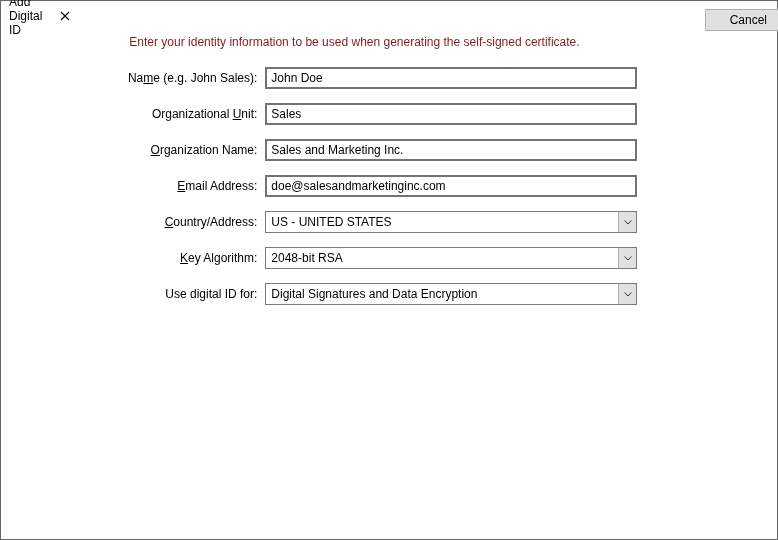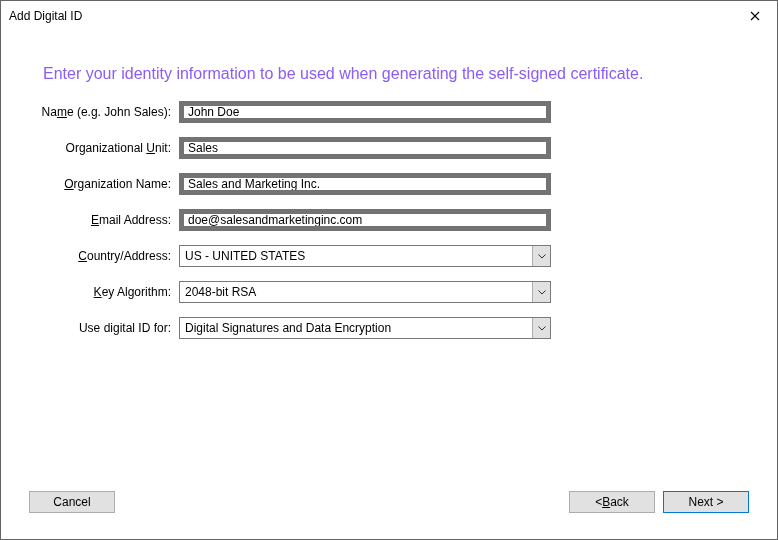--- a/index.html
+++ b/index.html
@@ -9,21 +9,21 @@
     font-size: 12px;
     background: #fff;
     color: #000;
   }
   .window {
     width: 778px;
     height: 540px;
     border: 1px solid #646464;
     background: #fff;
     display: flex;
-    flex-direction: column;
+    flex-direction: row;
     position: relative;
   }
   .titlebar {
     height: 30px;
     display: flex;
     align-items: center;
     padding: 0 0 0 8px;
     background: #fff;
   }
   .titlebar .title {
@@ -44,43 +44,43 @@
     cursor: default;
   }
 
   .content {
     flex: 1;
     padding: 30px 40px 10px 40px;
     position: relative;
   }
   .intro {
     margin: 4px 0 18px 2px;
-    font-size: 16px;
-    color: #8b5cf6;
+    font-size: 12px;
+    color: #7f1d1d;
   }
 
   .form-row {
     display: flex;
     align-items: center;
     margin-bottom: 14px;
   }
   .form-row .lbl {
     width: 138px;
     text-align: right;
     padding-right: 8px;
     font-size: 12px;
     color: #000;
     white-space: nowrap;
   }
   .form-row .lbl .ak { text-decoration: underline; }
 
   .txt {
     flex: 0 0 372px;
     height: 22px;
-    border: 5px solid #737373;
+    border: 2px solid #737373;
     padding: 2px 4px;
     font: inherit;
     font-size: 12px;
     color: #000;
     background: #fff;
     outline: none;
   }
 
   .select-wrap {
     flex: 0 0 372px;

